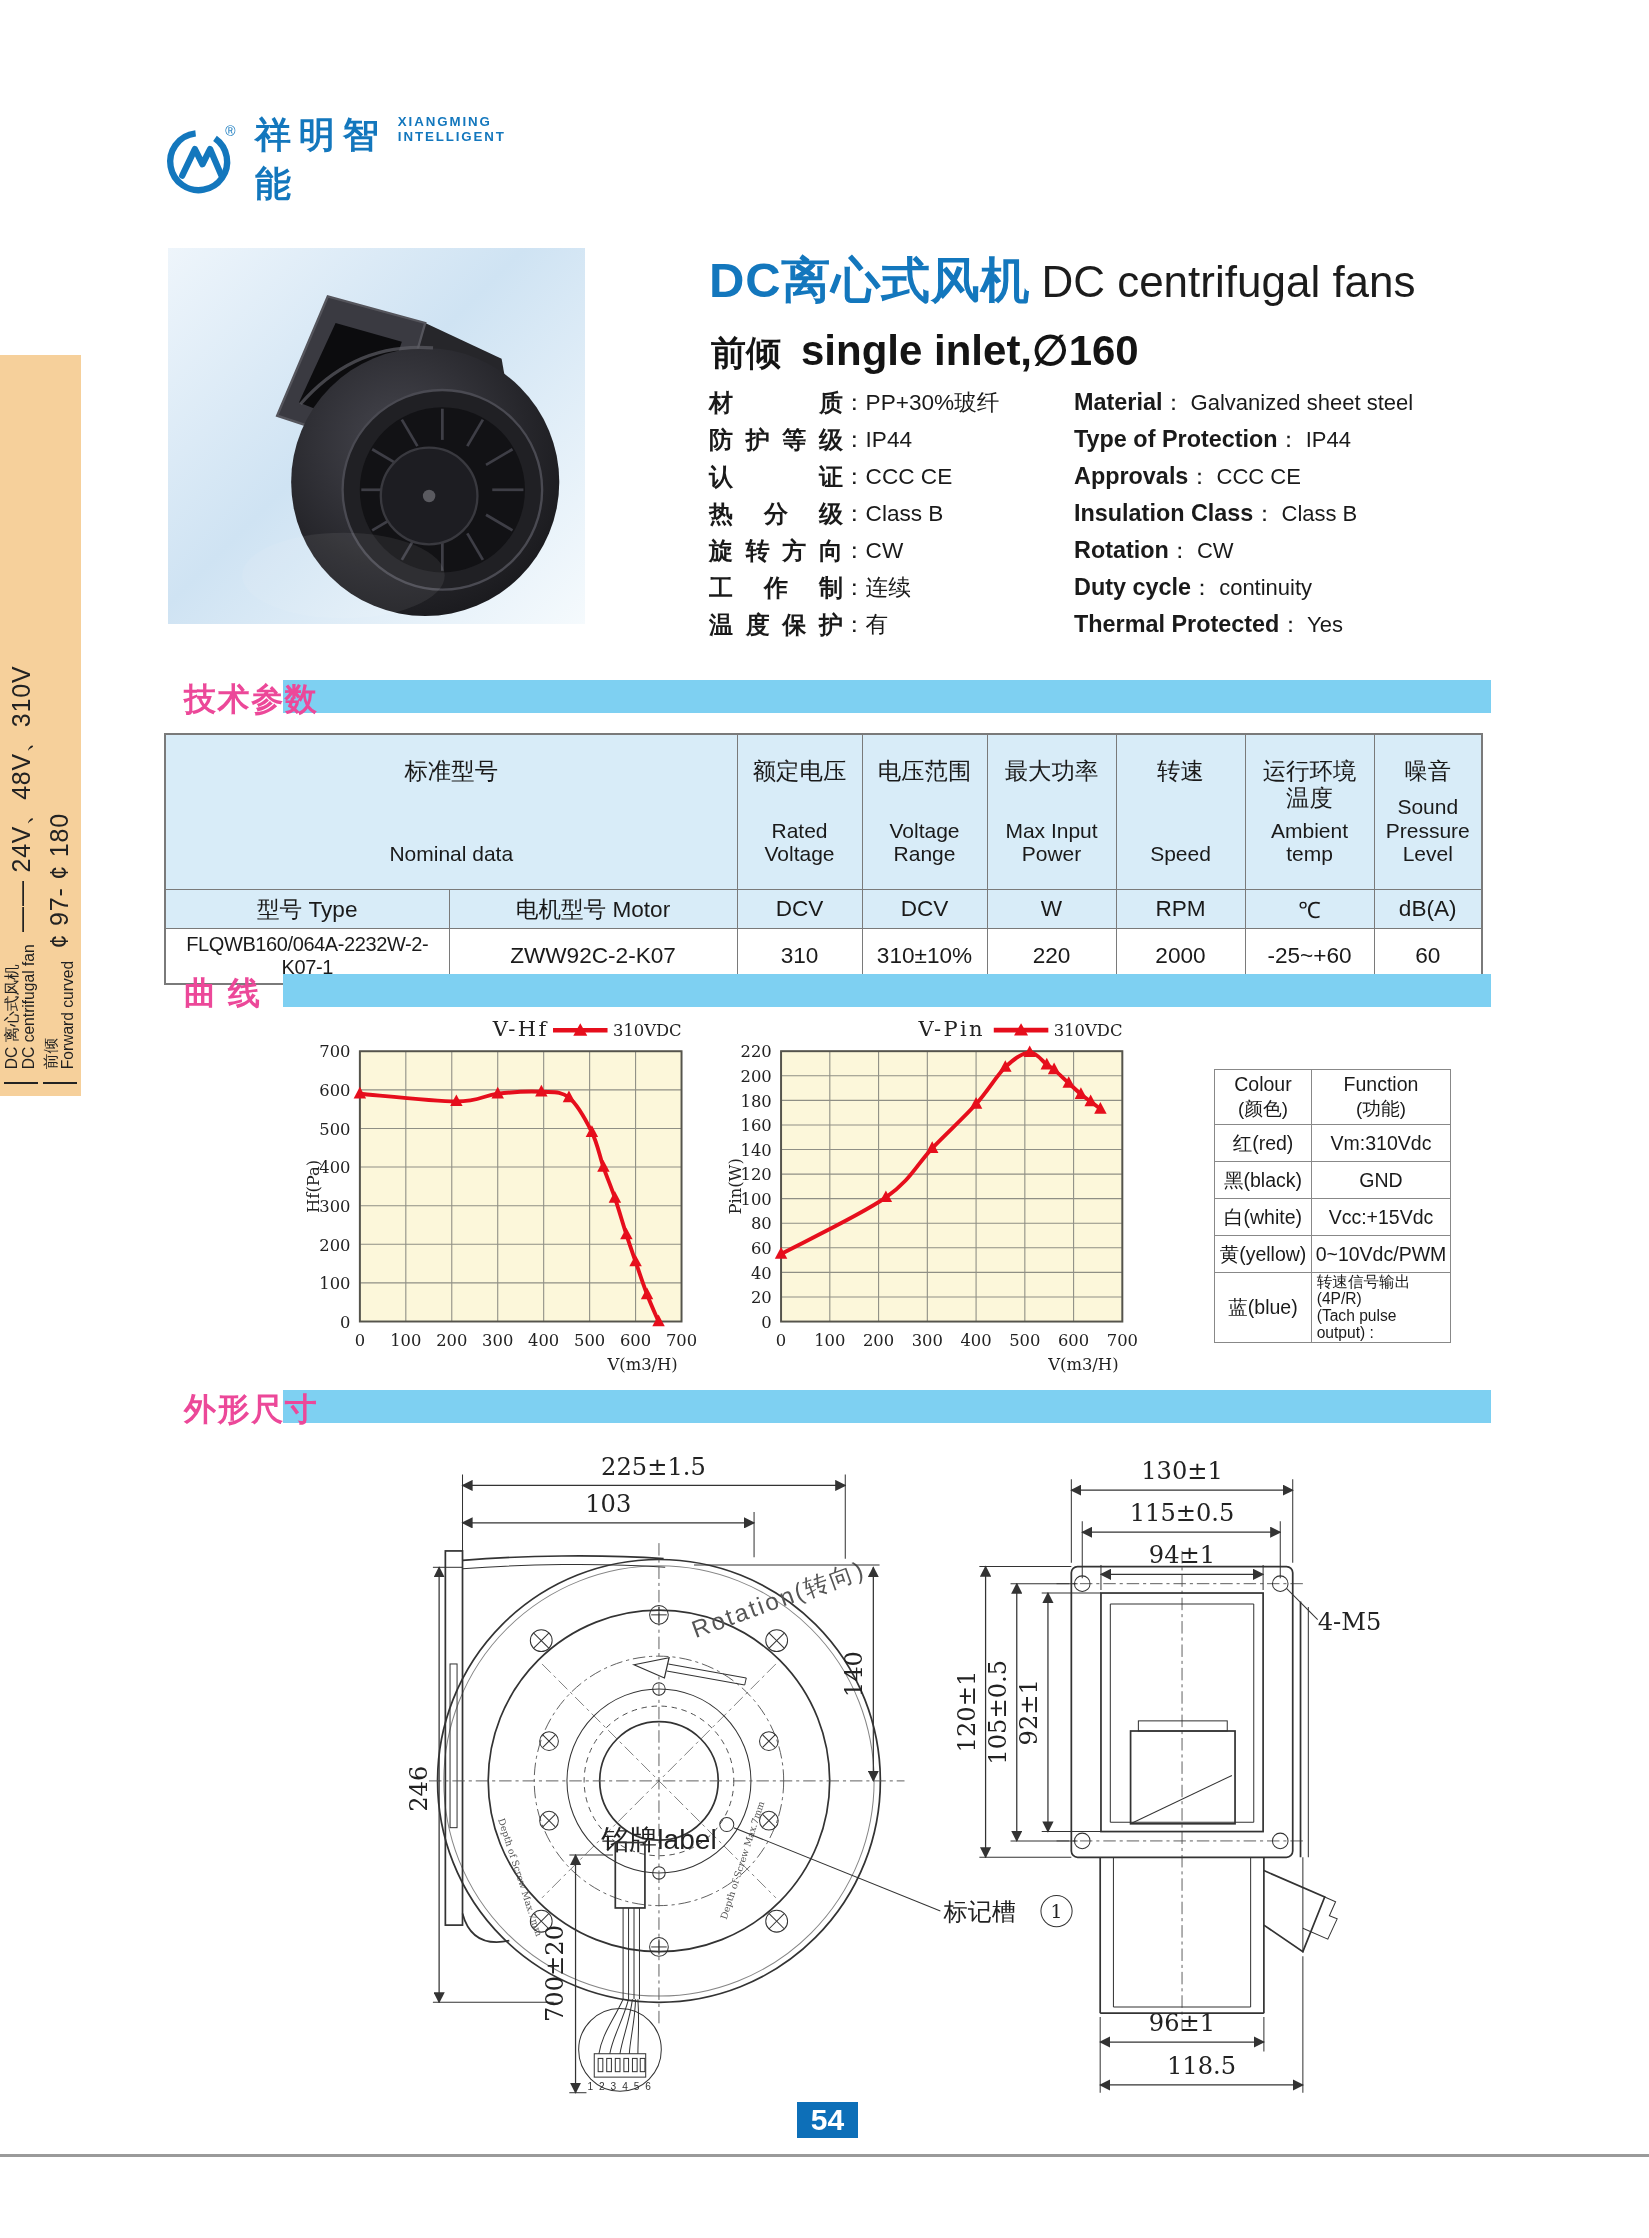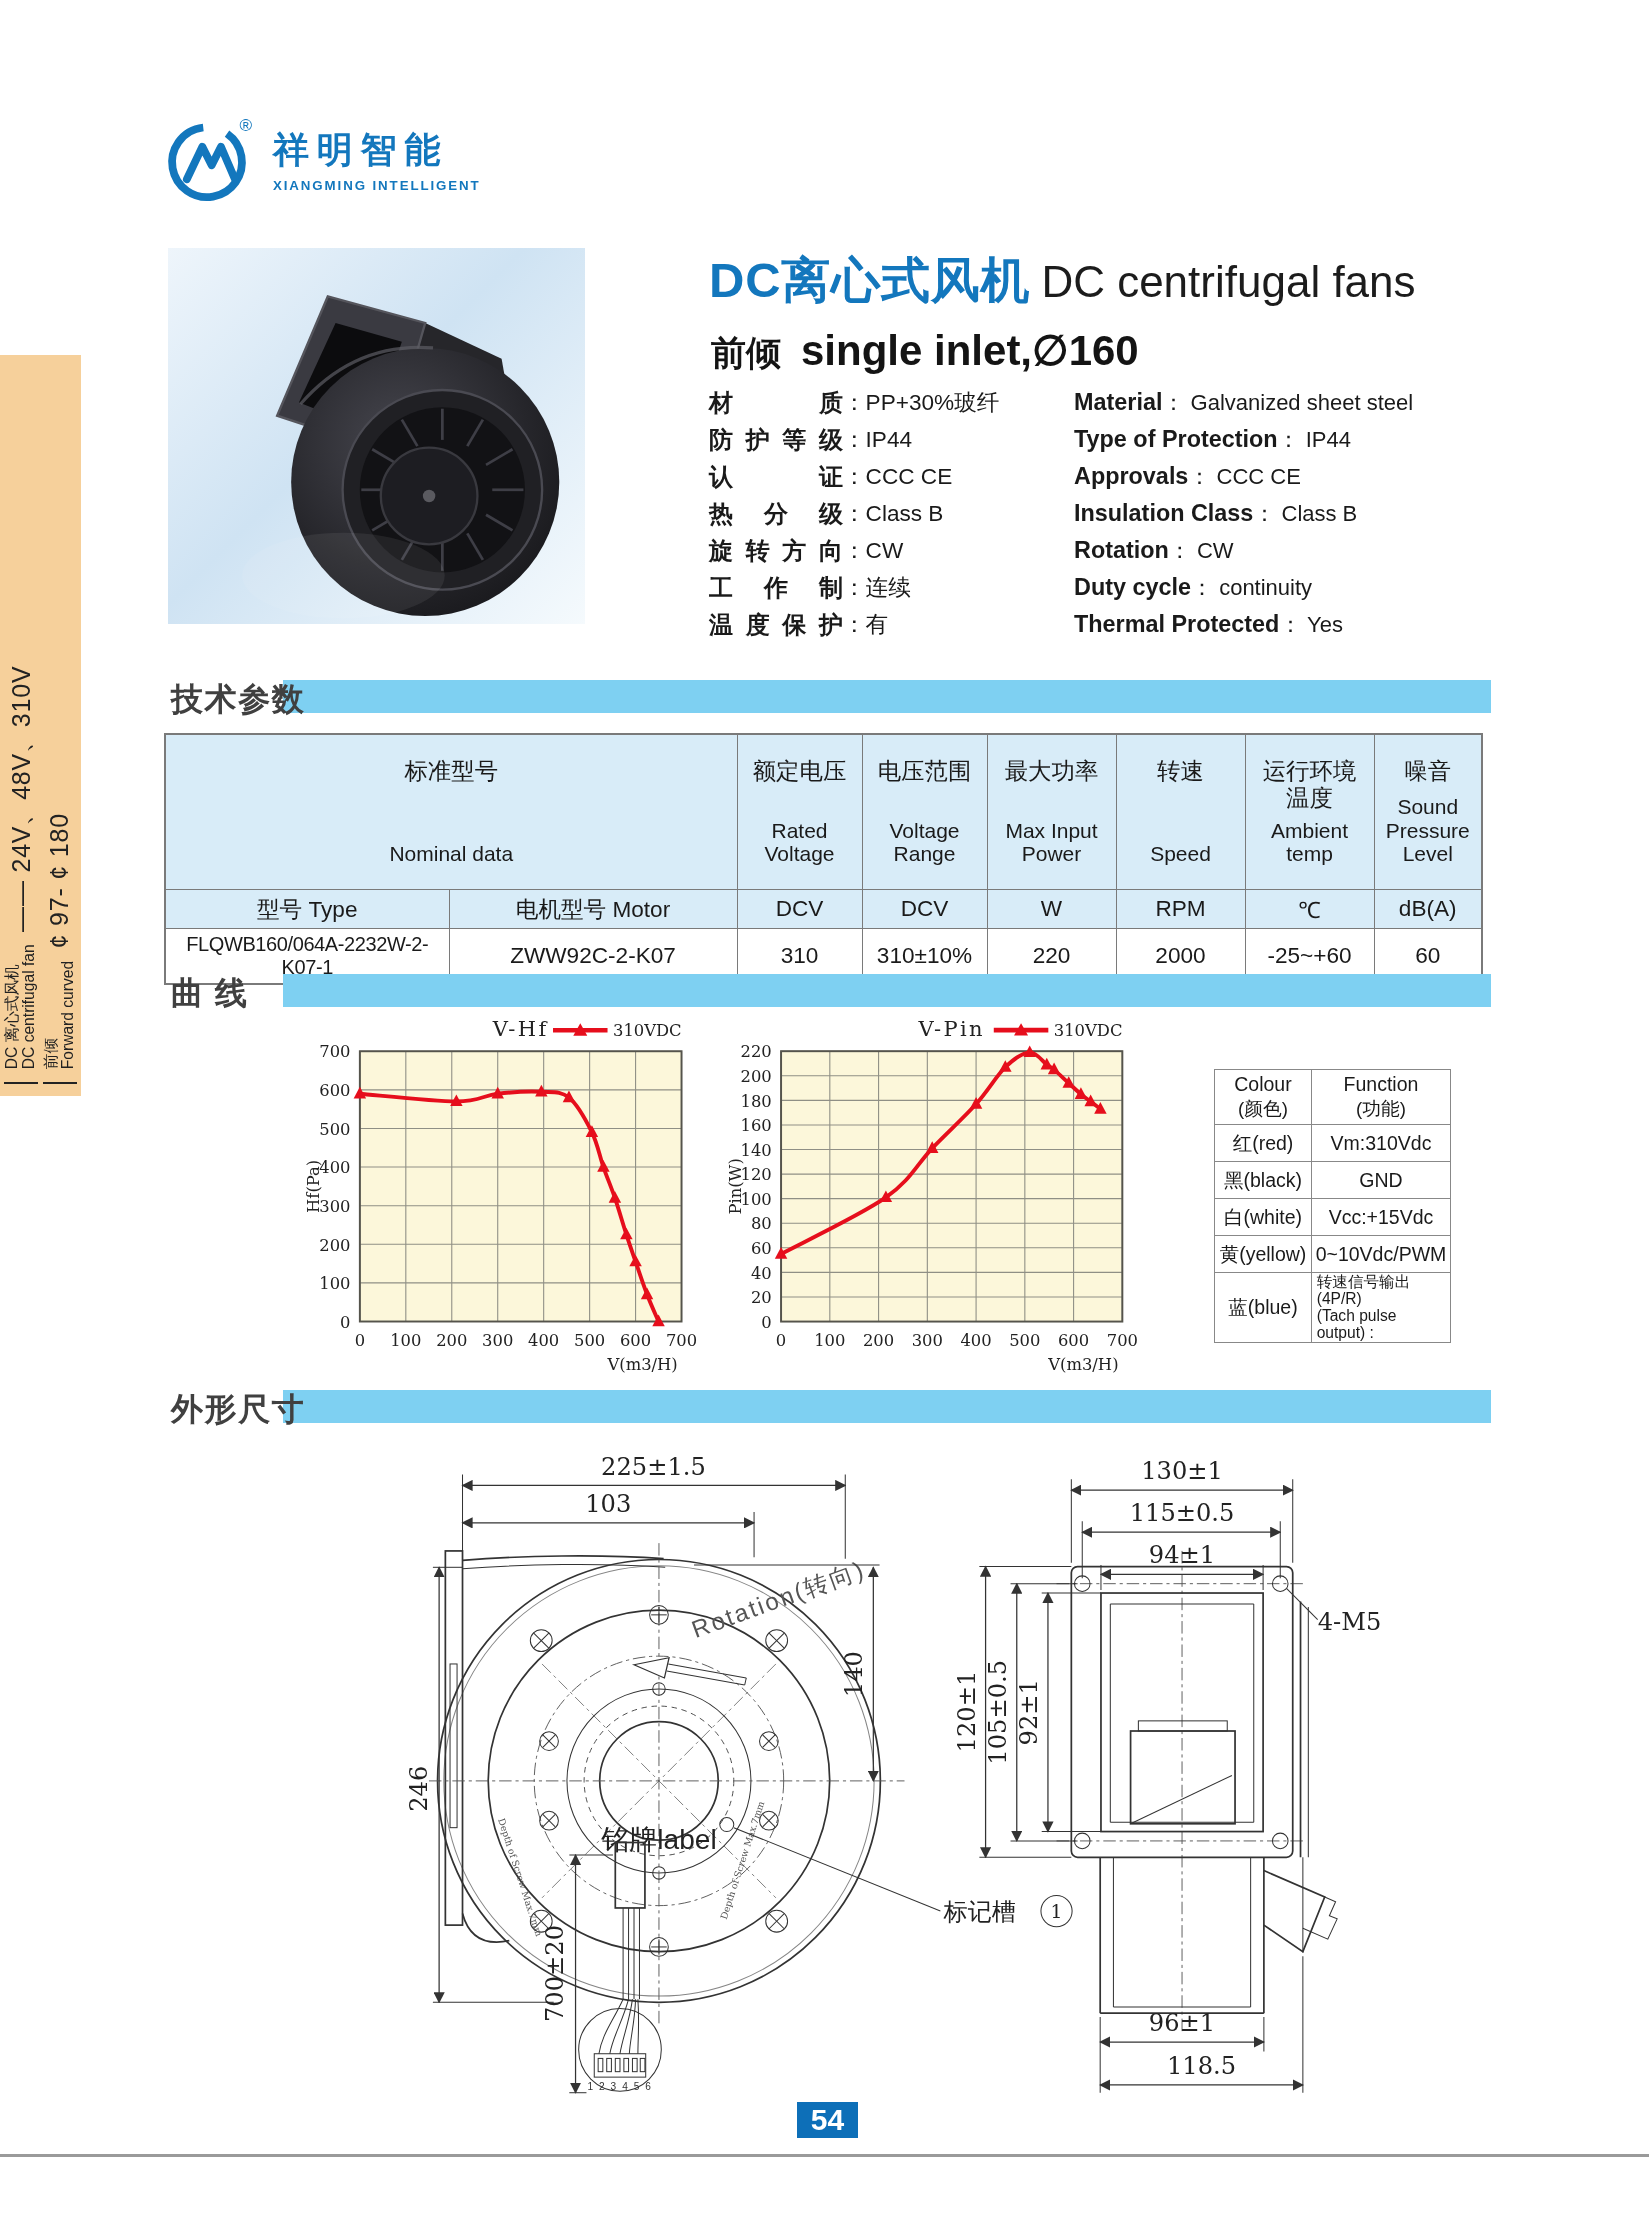--- a/index.html
+++ b/index.html
@@ -2,21 +2,21 @@
 <html style="font-size:12.5px"><head>
 <meta charset="utf-8">
 <style>
   html,body{margin:0;padding:0;background:#fff;}
   .page{position:relative;width:1649px;height:2239px;background:#fff;overflow:hidden;
         font-family:"Liberation Sans",sans-serif;color:#1a1a1a;}
   .abs{position:absolute;}
 
   
   .logo{left:162px;top:109px;width:405px;height:101px;display:flex;align-items:center;gap:14px;}
-  .logo-txt{display:flex;flex-direction:column;}
+  .logo-txt{display:flex;flex-direction:row;}
   .brand-cn{font-size:36px;font-weight:bold;color:#1377bd;letter-spacing:7.8px;}
   .brand-en{font-size:13.3px;color:#1377bd;letter-spacing:1.9px;margin-top:3.1px;font-weight:bold;}
 
   
   .sidebar{left:0;top:355px;width:81px;height:741px;background:#f6d09b;}
   .sb-rot{position:absolute;left:0;top:1095px;width:741px;height:81px;
           transform:rotate(-90deg);transform-origin:0 0;display:flex;flex-direction:column;
           justify-content:space-between;box-sizing:border-box;padding:2.3px 0 2.3px 11px;}
   .sb-line{display:flex;align-items:center;gap:12.5px;height:38px;}
   .sb-bar{width:2.3px;height:34px;background:#222;}
@@ -39,21 +39,21 @@
   .spec-row{position:relative;height:37px;line-height:37px;white-space:nowrap;}
   .cl{display:inline-block;width:134px;text-align:justify;text-align-last:justify;
       font-weight:bold;font-size:24px;vertical-align:top;}
   .cv{font-size:22.6px;}
   .enpart{position:absolute;left:365px;top:0;}
   .el{font-weight:bold;font-size:23.4px;}
   .ev{font-size:22px;}
 
   
   .sec{position:absolute;left:168px;width:1323px;height:34px;}
-  .sec-t{position:absolute;left:3px;top:-1.6px;font-size:32px;font-weight:bold;color:#404040;
+  .sec-t{position:absolute;left:16px;top:-1.6px;font-size:32px;font-weight:bold;color:#ec4899;
          letter-spacing:1.6px;white-space:nowrap;}
   .sec-bar{position:absolute;left:115px;top:0;width:1208px;height:33px;background:#7ed0f2;}
 
   
   .ttab{left:164px;top:733px;border-collapse:collapse;table-layout:fixed;}
   .ttab td{border:1.6px solid #7a7a7a;text-align:center;vertical-align:middle;padding:0 6.2px;}
   .ttab{border:2.3px solid #7a7a7a;}
   .ttab tr.h td{background:#d8ecf8;}
   .hd-cell{display:flex;flex-direction:column;justify-content:space-between;align-items:center;
            height:108px;padding:23px 0;}

